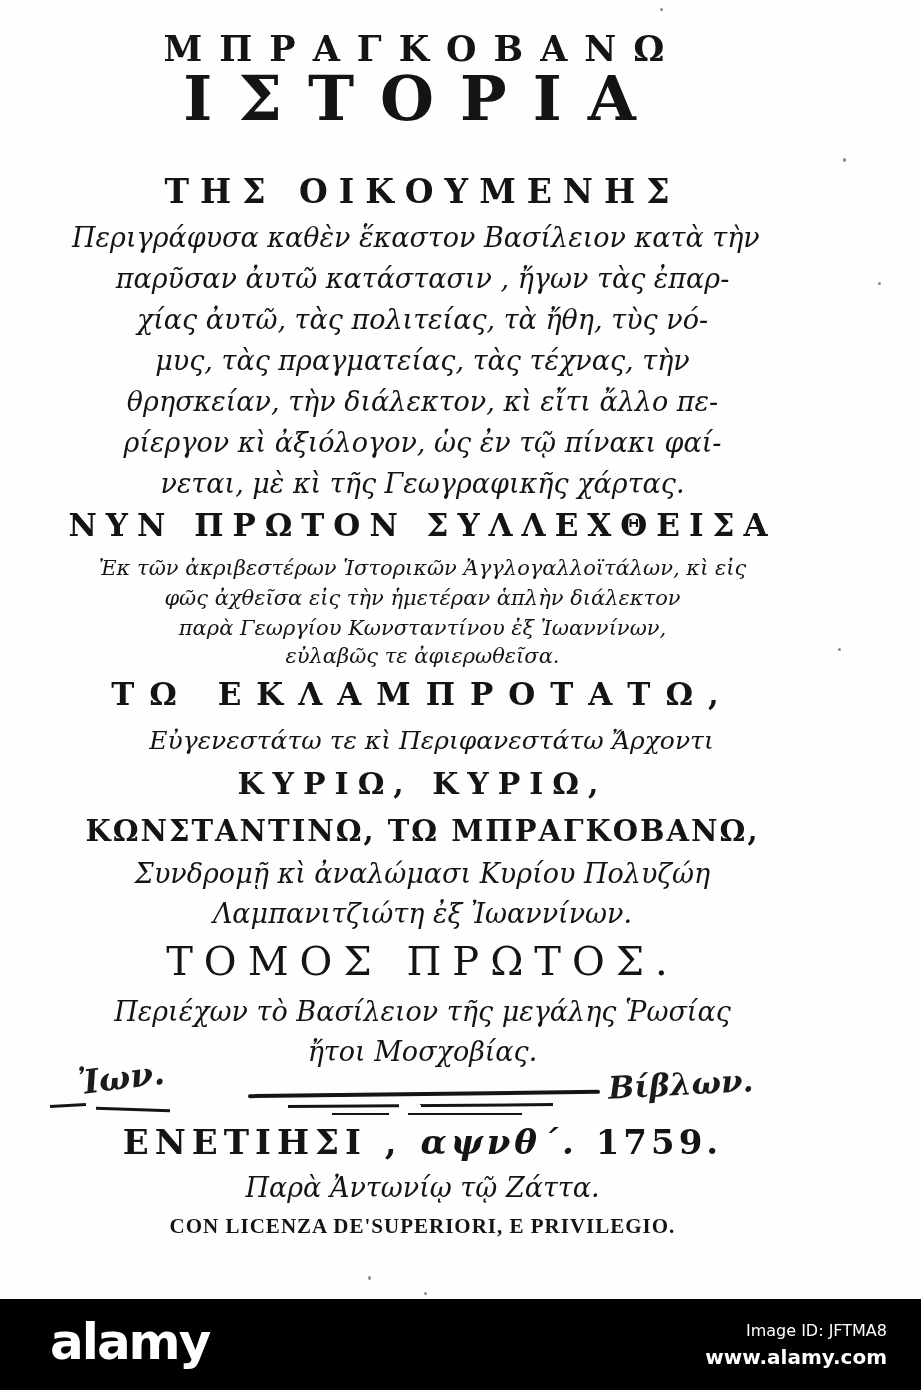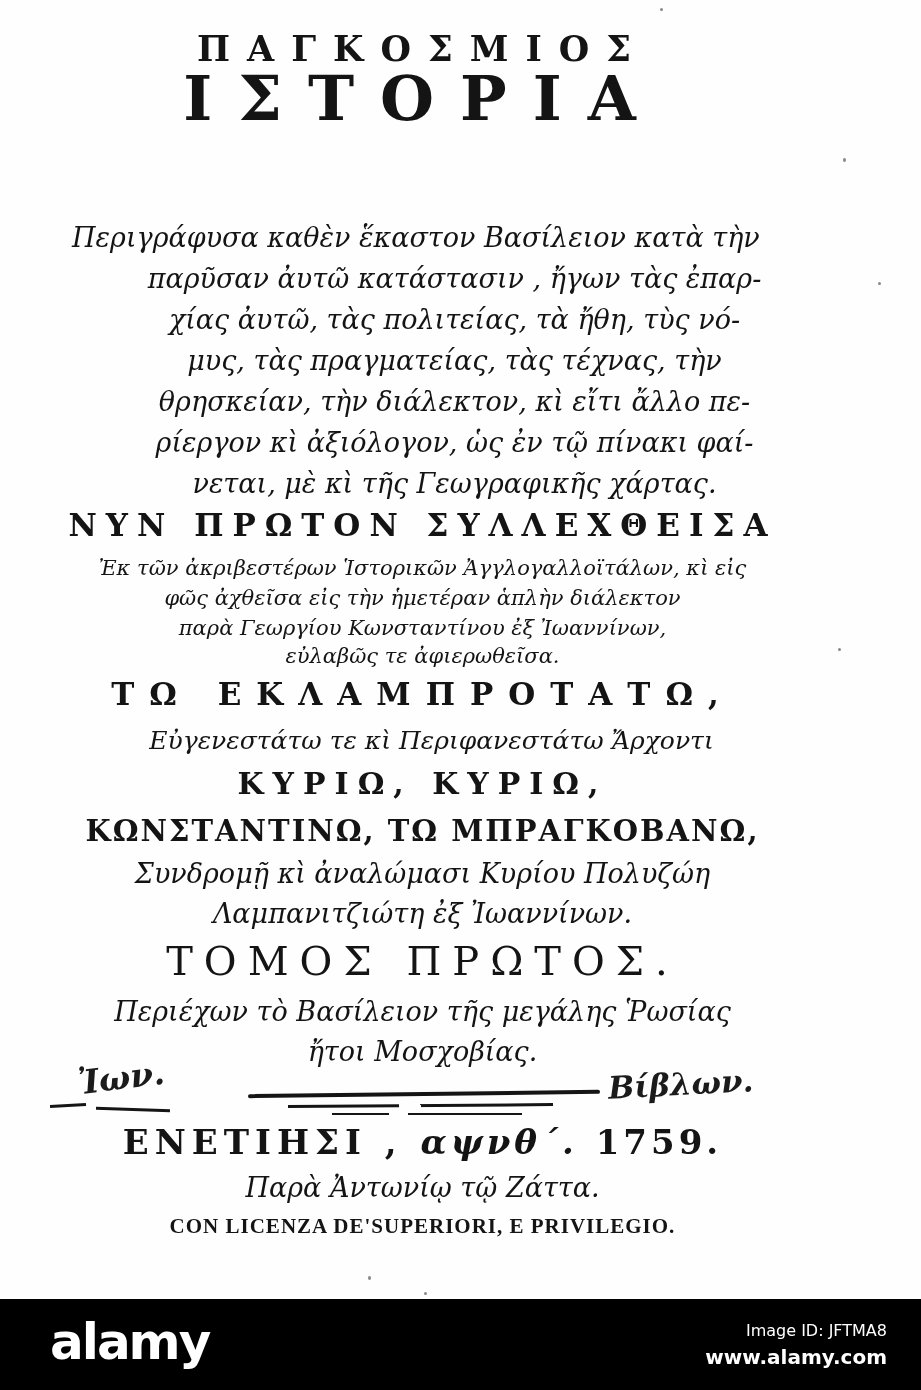--- a/index.html
+++ b/index.html
@@ -25,21 +25,21 @@
   .t-istoria    { font-weight: 700; font-size: 62px; letter-spacing: 26px; }
   .t-oikoumenis { font-weight: 700; font-size: 33px; letter-spacing: 11px; }
   .t-nyn        { font-weight: 700; font-size: 31px; letter-spacing: 9px; }
   .t-eklamp     { font-weight: 700; font-size: 31px; letter-spacing: 15px; }
   .t-kyrio      { font-weight: 700; font-size: 30px; letter-spacing: 9px; }
   .t-konst      { font-weight: 700; font-size: 29px; letter-spacing: 2px; }
   .t-tomos      { font-weight: 400; font-size: 40px; letter-spacing: 11px; }
   .t-enet       { font-weight: 700; font-size: 34px; letter-spacing: 6px; }
   .t-license    { font-weight: 700; font-size: 21px; letter-spacing: 1px; font-family: "Liberation Serif", serif; }
   
-  .script   { font-style: italic; font-size: 27px; padding-left: 32px; }
+  .script   { font-style: italic; font-size: 27px; }
   .script-s { font-style: italic; font-size: 21px; }
   .script-m { font-style: italic; font-size: 25px; margin-left: 9px; }
   .script-l { font-style: italic; font-size: 27px; }
   .left-align { text-align: left; padding-left: 72px; }
   .year-script { font-style: italic; letter-spacing: 4px; }
   .year-num { letter-spacing: 4px; }
   
   .hand {
     position: absolute; font-style: italic; font-weight: 700;
     color: #1b1b1b; white-space: nowrap;
@@ -71,22 +71,23 @@
   }
   .wm-right { text-align: right; color: #ffffff; font-family: "DejaVu Sans", sans-serif; }
   .wm-id  { font-size: 16px; font-weight: 400; margin-bottom: 5px; }
   .wm-url { font-size: 20px; font-weight: 700; }
 </style>
 </head>
 <body>
 
 <div class="scan">
 
-  <div class="line t-pagkosmios" style="top:28px">ΠΑΓΚΟΣΜΙΟΣ</div>
+  <div class="line t-pagkosmios" style="top:28px">ΜΠΡΑΓΚΟΒΑΝΩ</div>
   <div class="line t-istoria" style="top:62px">ΙΣΤΟΡΙΑ</div>
+  <div class="line t-oikoumenis" style="top:172px">ΤΗΣ ΟΙΚΟΥΜΕΝΗΣ</div>
 
   <div class="line script left-align" style="top:222px">Περιγράφυσα καθὲν ἕκαστον Βασίλειον κατὰ τὴν</div>
   <div class="line script" style="top:263px">παρῦσαν ἀυτῶ κατάστασιν , ἤγων τὰς ἐπαρ-</div>
   <div class="line script" style="top:304px">χίας ἀυτῶ, τὰς πολιτείας, τὰ ἤθη, τὺς νό-</div>
   <div class="line script" style="top:345px">μυς, τὰς πραγματείας, τὰς τέχνας, τὴν</div>
   <div class="line script" style="top:386px">θρησκείαν, τὴν διάλεκτον, κὶ εἴτι ἄλλο πε-</div>
   <div class="line script" style="top:427px">ρίεργον κὶ ἀξιόλογον, ὡς ἐν τῷ πίνακι φαί-</div>
   <div class="line script" style="top:468px">νεται, μὲ κὶ τῆς Γεωγραφικῆς χάρτας.</div>
 
   <div class="line t-nyn" style="top:507px">ΝΥΝ ΠΡΩΤΟΝ ΣΥΛΛΕΧΘΕΙΣΑ</div>

